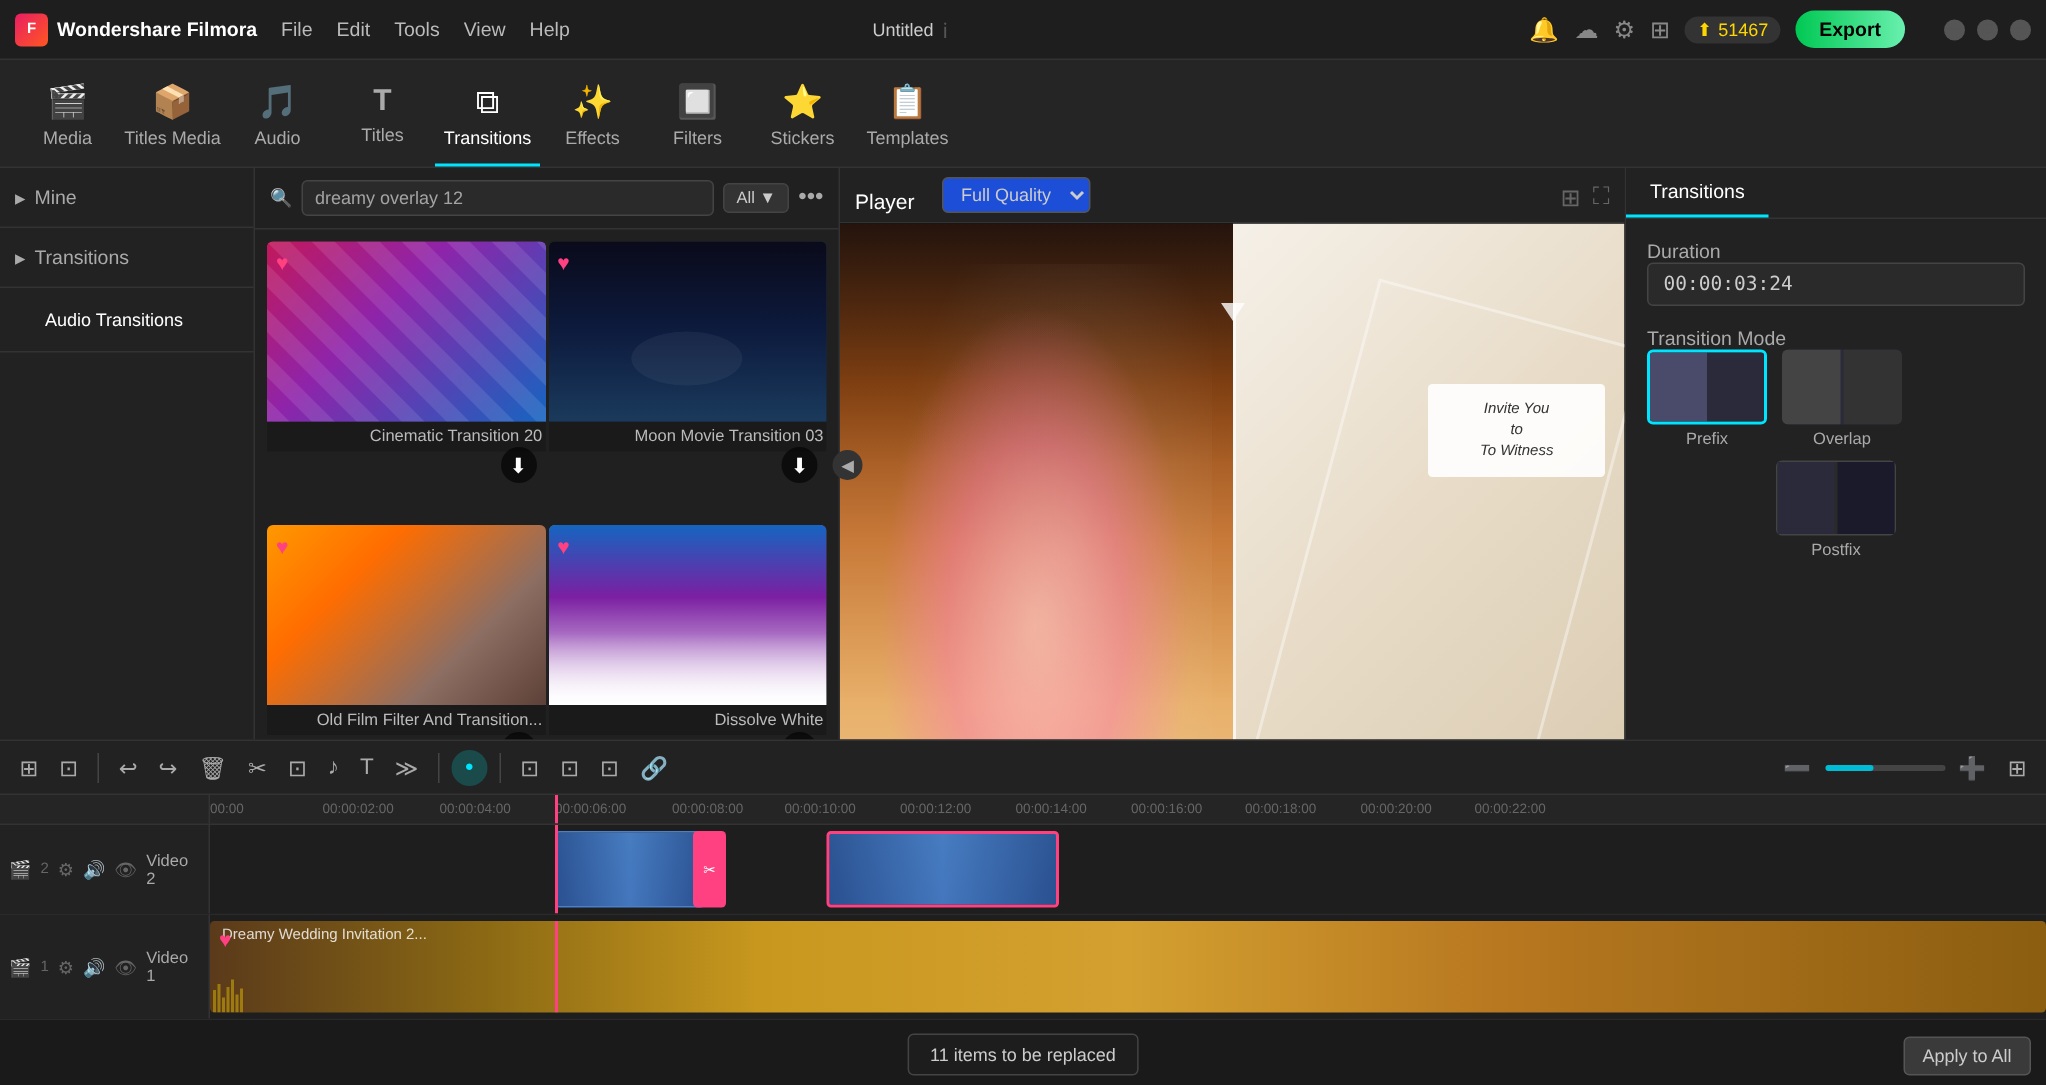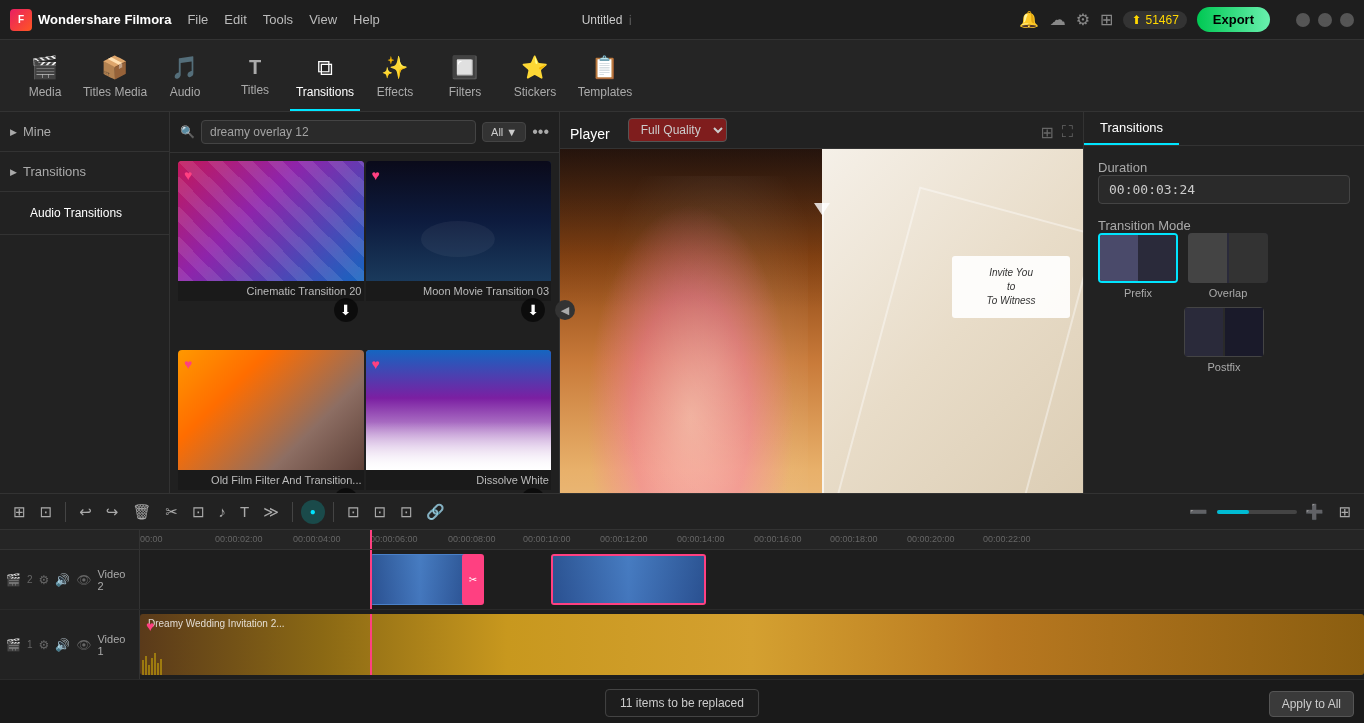--- a/index.html
+++ b/index.html
@@ -54,21 +54,21 @@
     .thumb-moon { background: linear-gradient(135deg, #1a1a2e 0%, #16213e 40%, #0f3460 100%); height: 120px; display: flex; align-items: center; justify-content: center; }
     .thumb-oldfilm { background: linear-gradient(135deg, #ff9800 0%, #ff5722 50%, #8d6e63 100%); height: 120px; }
     .thumb-dissolve { background: linear-gradient(135deg, #4a90d9 0%, #9b59b6 50%, #2c3e50 100%); height: 120px; display: flex; align-items: center; justify-content: center; }
     .thumb-extra1 { background: linear-gradient(135deg, #ff6b6b 0%, #ee5a24 100%); height: 120px; }
     .thumb-extra2 { background: linear-gradient(135deg, #6c5ce7 0%, #a29bfe 100%); height: 120px; }
 
     
     #player-area { flex: 1; display: flex; flex-direction: column; background: #1a1a1a; border-right: 1px solid #333; }
     #player-header { display: flex; align-items: flex-end; padding: 6px 10px; background: #222; border-bottom: 1px solid #333; gap: 18px; }
     #player-label { font-size: 14px; color: #fff; font-weight: 500; }
-    #quality-select { background: #7f1d1d; border: 1px solid #555; border-radius: 4px; color: #ccc; padding: 3px 8px; font-size: 12px; cursor: pointer; }
+    #quality-select { background: #1d4ed8; border: 1px solid #555; border-radius: 4px; color: #ccc; padding: 3px 8px; font-size: 12px; cursor: pointer; }
     #view-icons { margin-left: auto; display: flex; gap: 8px; }
     #video-canvas { flex: 1; background: #000; position: relative; display: flex; align-items: center; justify-content: center; overflow: hidden; }
     .video-preview { width: 100%; height: 100%; display: flex; font-style: italic; }
     .video-half-left { flex: 1; background: linear-gradient(180deg, #2c1810 0%, #8B4513 20%, #c97b3a 40%, #e8b06a 60%, #f5deb3 100%); position: relative; overflow: hidden; }
     .video-half-right { flex: 1; background: #e8e0d0; position: relative; }
     .player-controls { padding: 6px 10px; background: #222; display: flex; flex-direction: column; gap: 4px; }
     .progress-bar { width: 100%; height: 4px; background: #444; border-radius: 2px; position: relative; cursor: pointer; }
     .progress-fill { width: 11.5%; height: 100%; background: linear-gradient(90deg, #00e5ff, #00bcd4); border-radius: 2px; }
     .progress-thumb { position: absolute; top: -4px; left: 11.5%; width: 12px; height: 12px; background: #fff; border-radius: 50%; transform: translateX(-50%); }
     .controls-row { display: flex; align-items: center; gap: 12px; }

